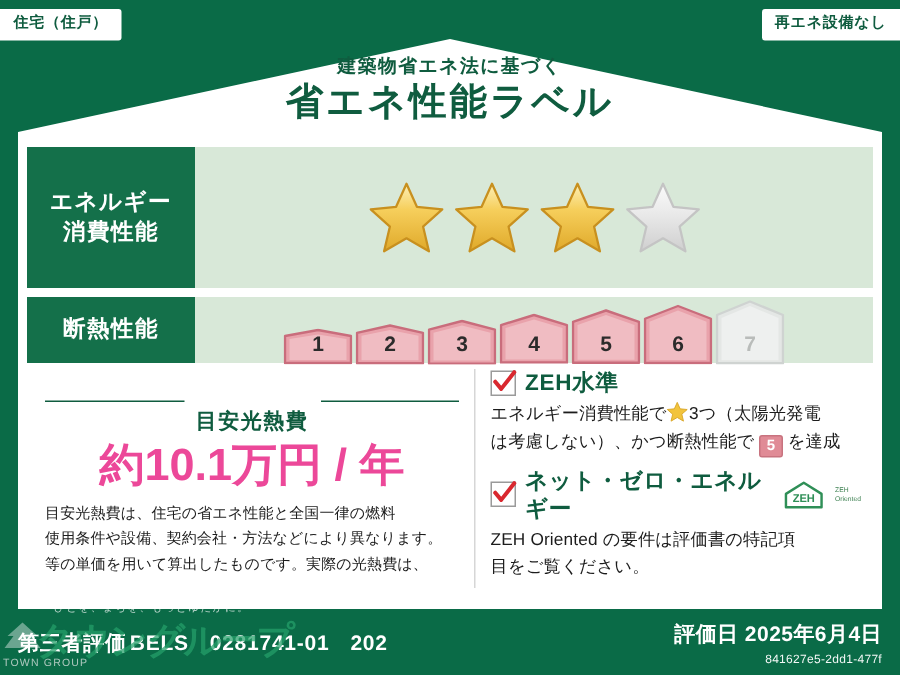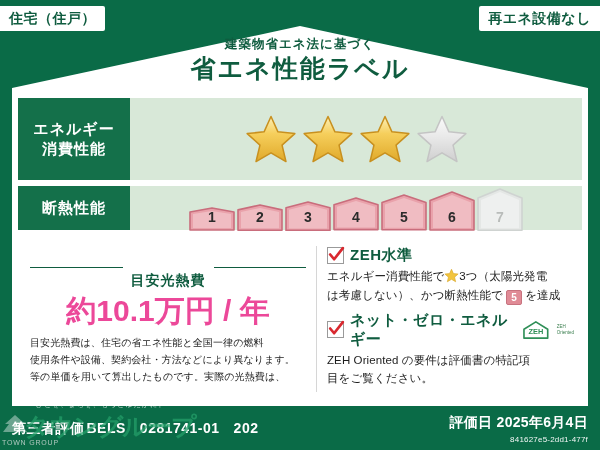--- a/index.html
+++ b/index.html
@@ -8,21 +8,21 @@
     font-family:"Liberation Sans","DejaVu Sans",sans-serif;
     background:#0d6b45;
     position:relative;
   }
   .label-root{position:absolute;inset:0;background:#0a6b47;}
 
   
   .corner-tag{
     position:absolute;top:6px;
     background:#ffffff;color:#0f5c3f;
-    font-weight:bold;font-size:14px;
+    font-weight:bold;font-size:10px;
     padding:5px 9px 6px 9px;
     letter-spacing:.5px;
     white-space:nowrap;
     line-height:1;
     text-align:right;
   }
   .corner-tag.left{left:0;border-top-right-radius:2px;border-bottom-right-radius:2px;}
   .corner-tag.right{right:0;border-top-left-radius:2px;border-bottom-left-radius:2px;}
 
   
@@ -42,21 +42,21 @@
     position:absolute;left:12px;right:12px;top:92px;bottom:44px;
     background:#ffffff;
   }
 
   
   .perf-row{
     display:flex;align-items:stretch;
     background:#d8e8d8;
     margin:0 6px;
   }
-  .perf-row.first{margin-top:6px;height:82px;}
+  .perf-row.first{margin-top:6px;height:94px;}
   .perf-row.second{margin-top:6px;height:44px;}
   .perf-key{
     width:112px;flex:0 0 112px;
     background:#14704a;color:#ffffff;
     display:flex;flex-direction:column;align-items:center;justify-content:center;
     font-weight:bold;font-size:15px;line-height:1.35;letter-spacing:1px;
   }
   .perf-val{flex:1;display:flex;align-items:center;justify-content:center;gap:4px;}
 
   

